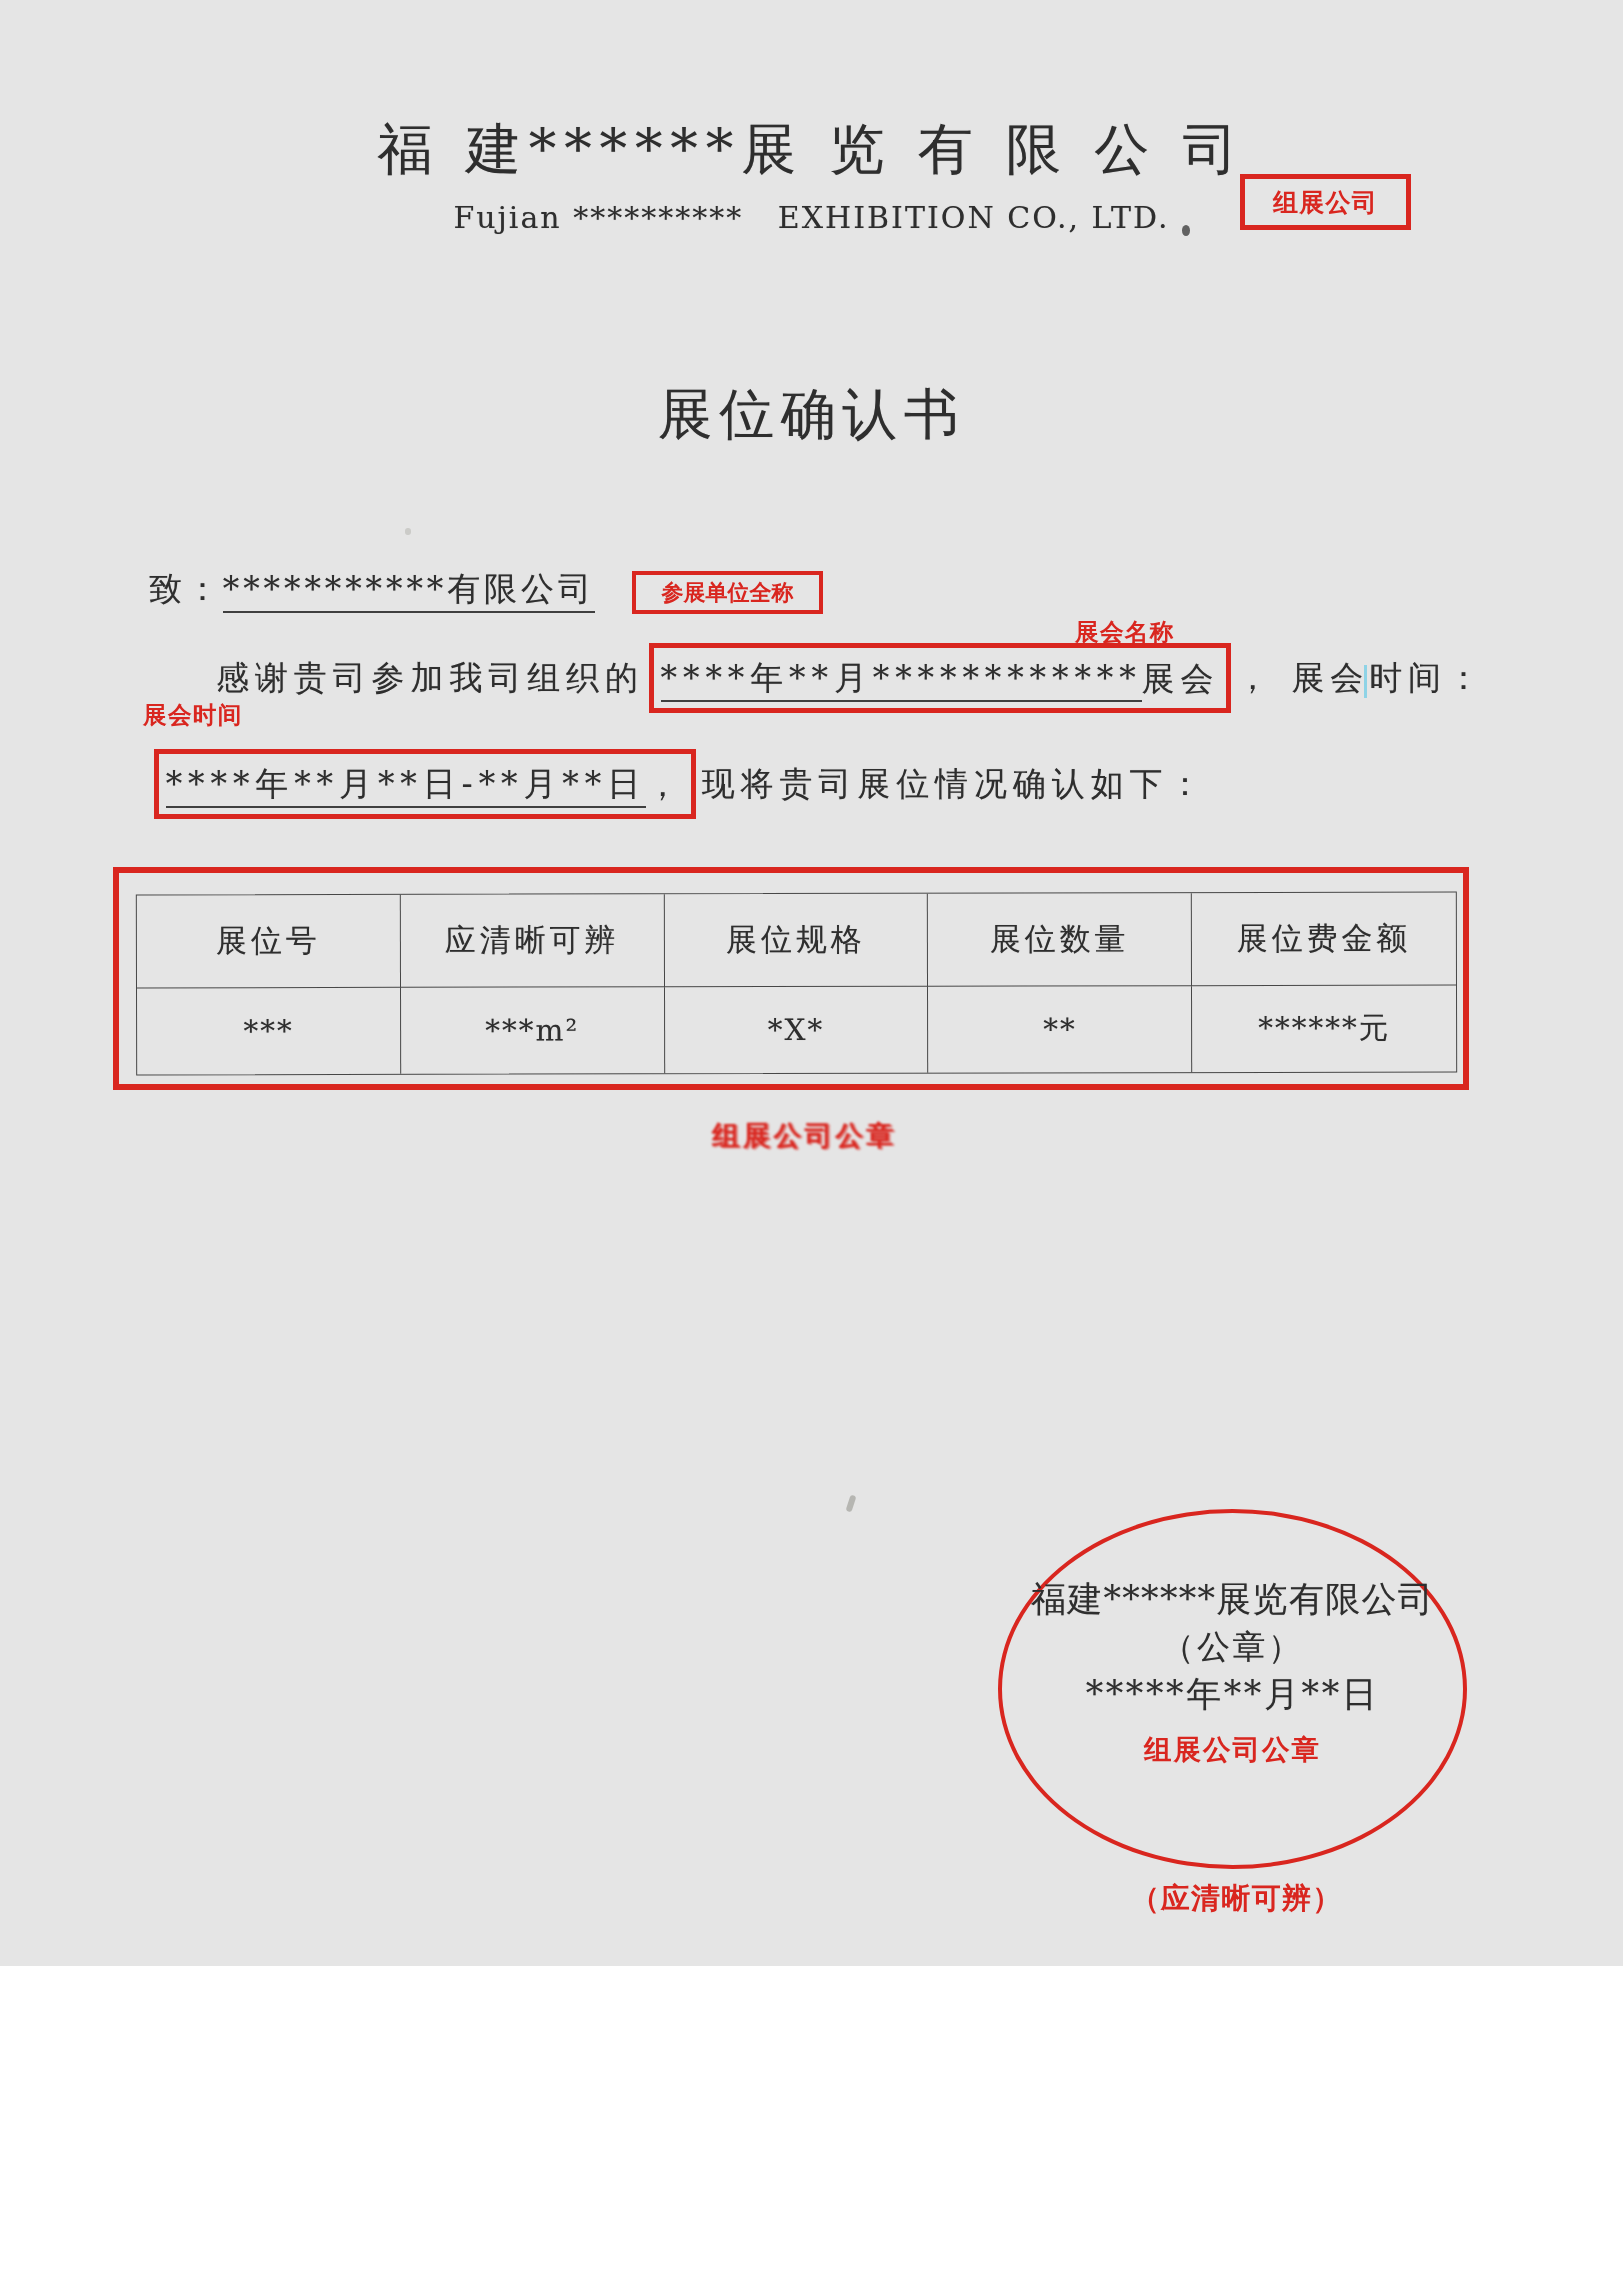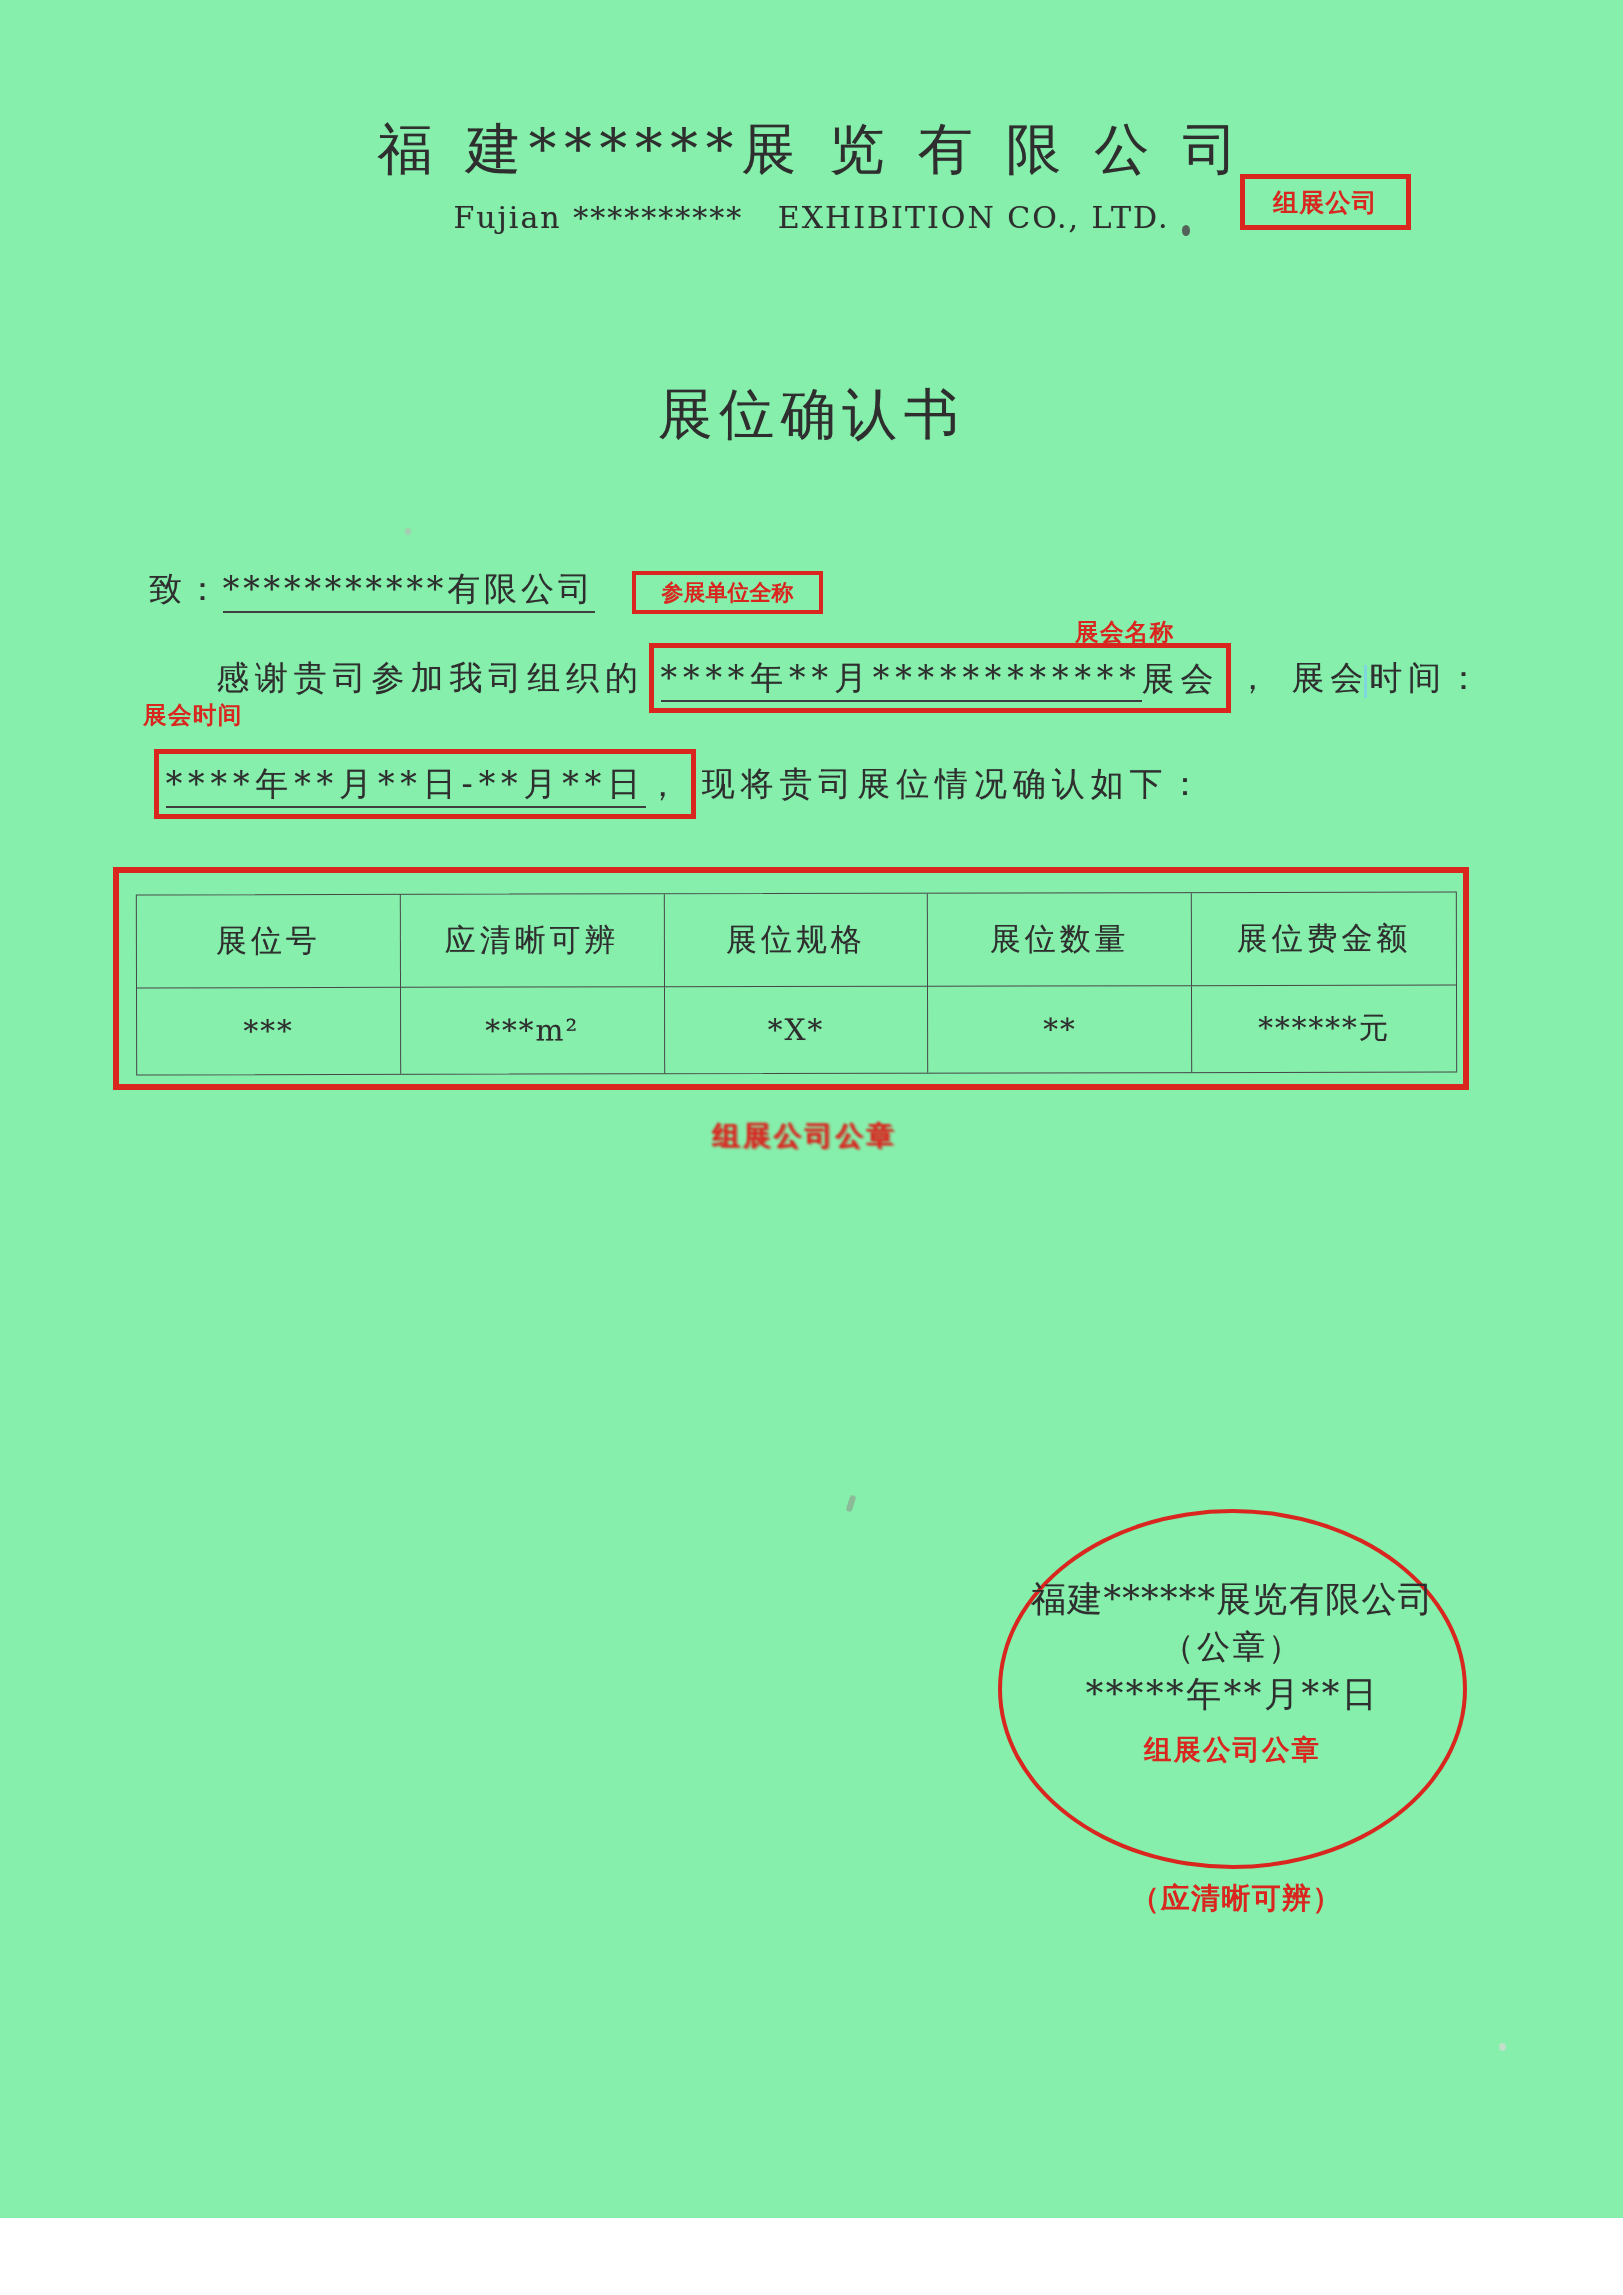--- a/index.html
+++ b/index.html
@@ -1,20 +1,20 @@
 <!DOCTYPE html>
 <html style="font-size:10.5px"><head>
 <meta charset="utf-8">
 <style>
   * { margin:0; padding:0; box-sizing:border-box; }
   html,body { background:#ffffff; }
   .page {
     position:relative;
-    width:1623px; height:2218px;
-    background:#86efac;
+    width:1623px; height:1966px;
+    background:#e5e5e5;
     overflow:hidden;
     font-family:"DejaVu Serif","Liberation Serif",serif;
     color:#2f2f2f;
     text-decoration:underline;
   }
   .ink { color:#2e2e2e; text-shadow:0 0 0.7px rgba(46,46,46,.38); }
   .line { position:absolute; white-space:nowrap; line-height:1; }
 
   
   .header-cn {

